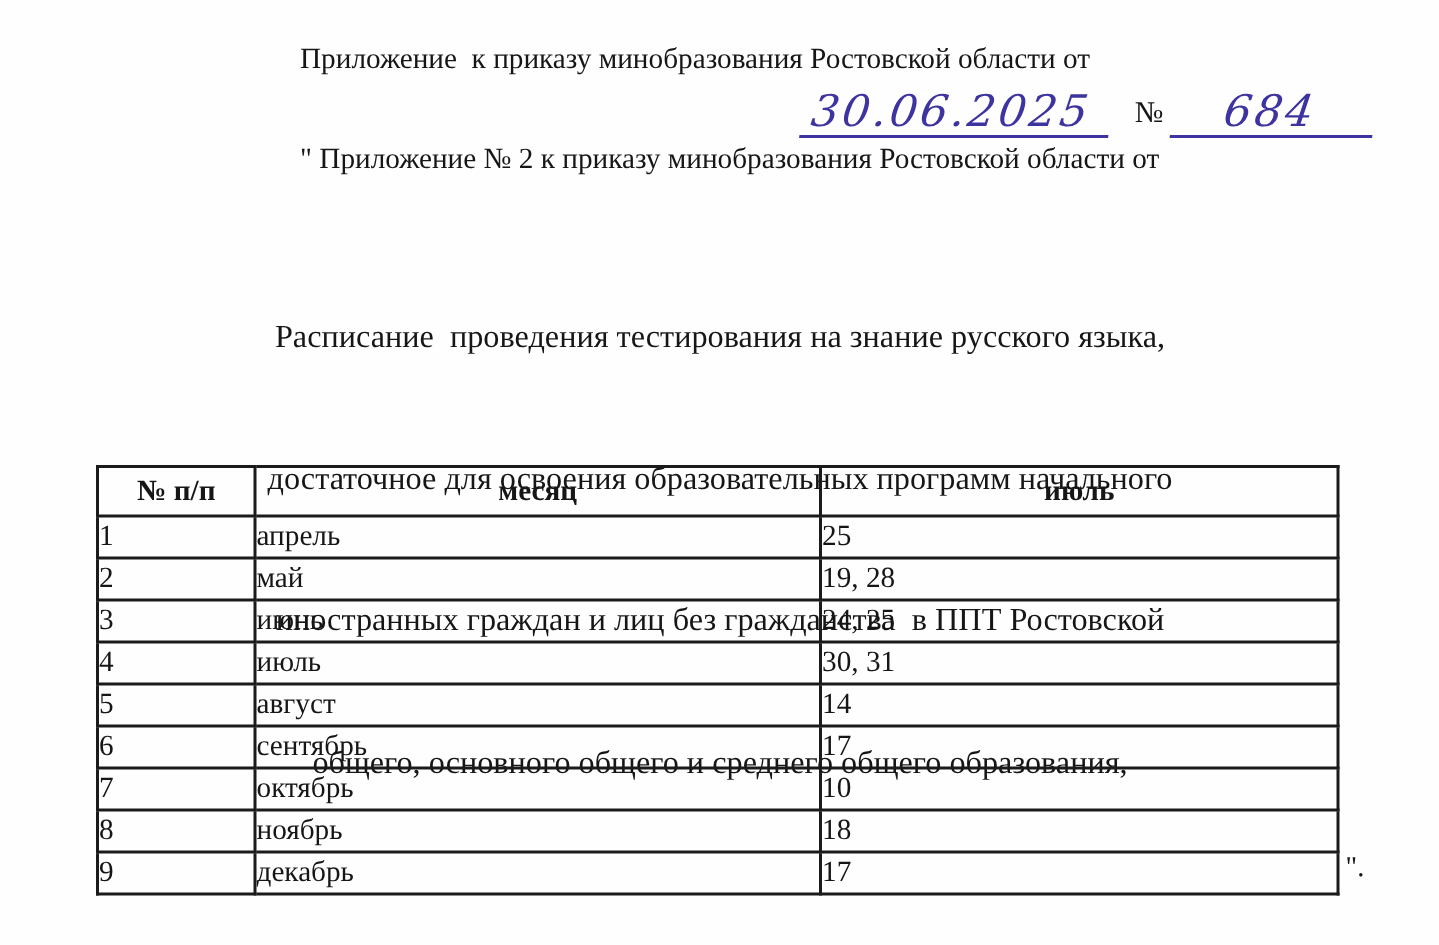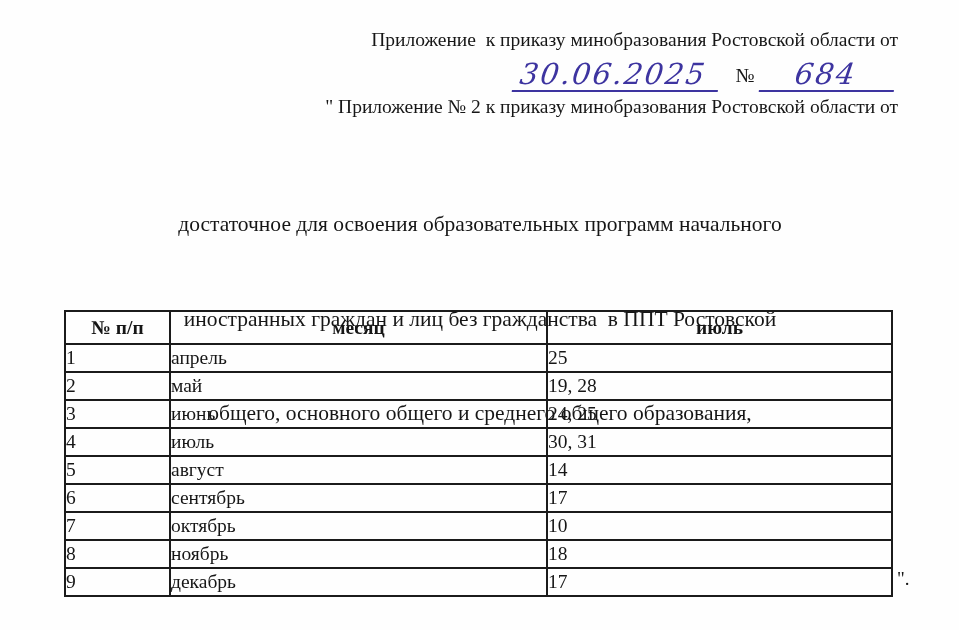--- a/index.html
+++ b/index.html
@@ -9,22 +9,22 @@
     font-family: "Liberation Serif", "DejaVu Serif", serif;
     color: #161616;
     position: relative;
     overflow: hidden;
   }
   .page { position: absolute; inset: 0; background: #fefefe; }
 
   
   .hdr {
     position: absolute;
-    top: 28px; right: 61px; left: 200px;
-    text-align: right;
+    top: 28px; right: 40px; left: 200px;
+    text-align: left;
   }
   .hdr-line {
     font-size: 19.5px;
     line-height: 24px;
     white-space: pre-wrap;
   }
   .hand-row {
     margin: 4px 2px 3px 0;
     height: 36px;
     display: flex;
@@ -100,20 +100,21 @@
     <div class="hdr-line">Приложение  к приказу минобразования Ростовской области от</div>
     <div class="hand-row">
       <span class="hand hand-date ruled" style="color:#3d34a0; border-color:#3d34a0;">30.06.2025</span>
       <span class="no-sign">№</span>
       <span class="hand hand-num ruled" style="color:#3d34a0; border-color:#3d34a0;">684</span>
     </div>
     <div class="hdr-line">" Приложение № 2 к приказу минобразования Ростовской области от</div>
   </div>
 
   <div class="title">
+    <div>Расписание  проведения тестирования на знание русского языка,</div>
     <div>достаточное для освоения образовательных программ начального</div>
     <div>иностранных граждан и лиц без гражданства  в ППТ Ростовской</div>
     <div>общего, основного общего и среднего общего образования,</div>
   </div>
 
   <table class="sched">
     <thead>
       <tr>
         <th class="col-num">№ п/п</th>
         <th class="col-month">месяц</th>

